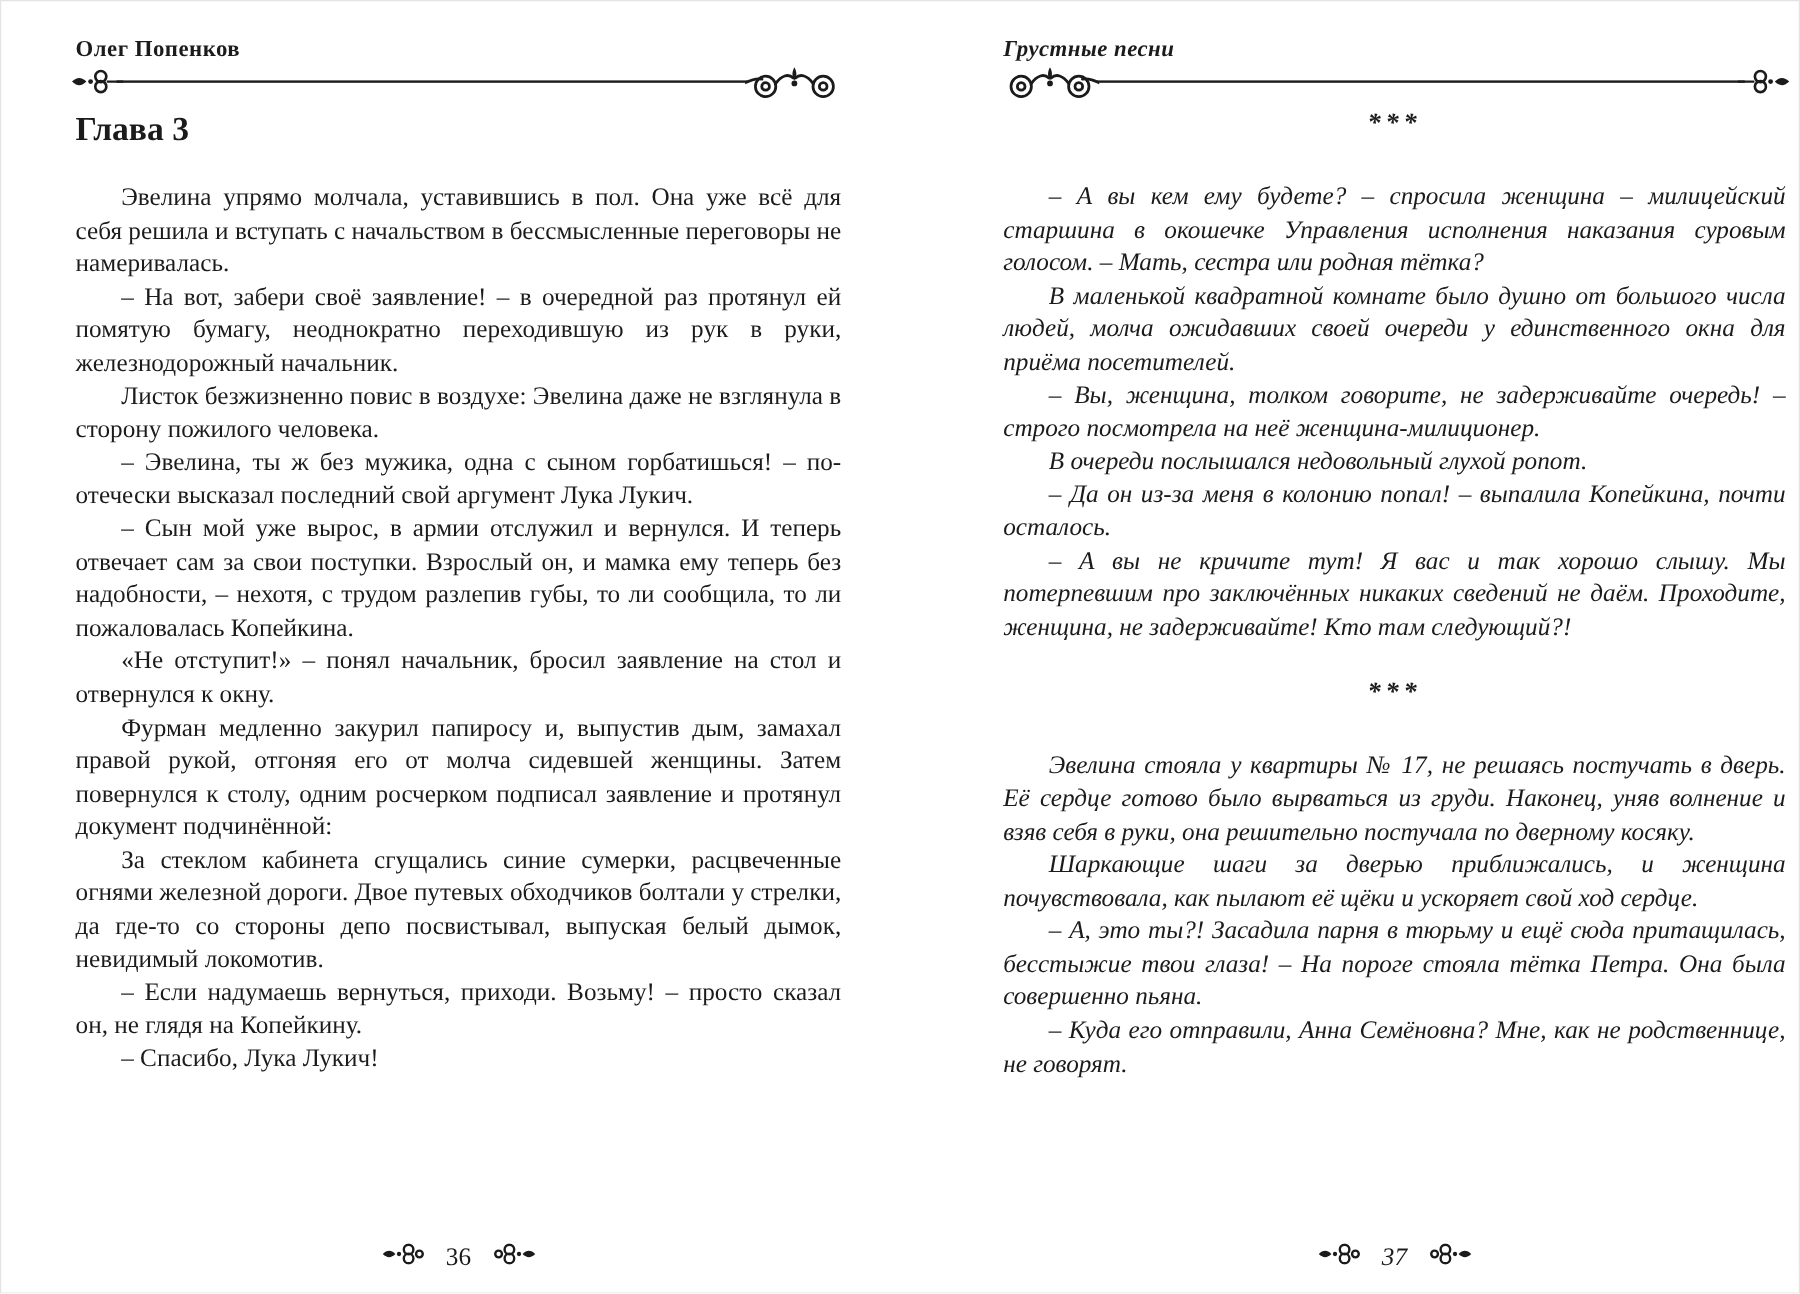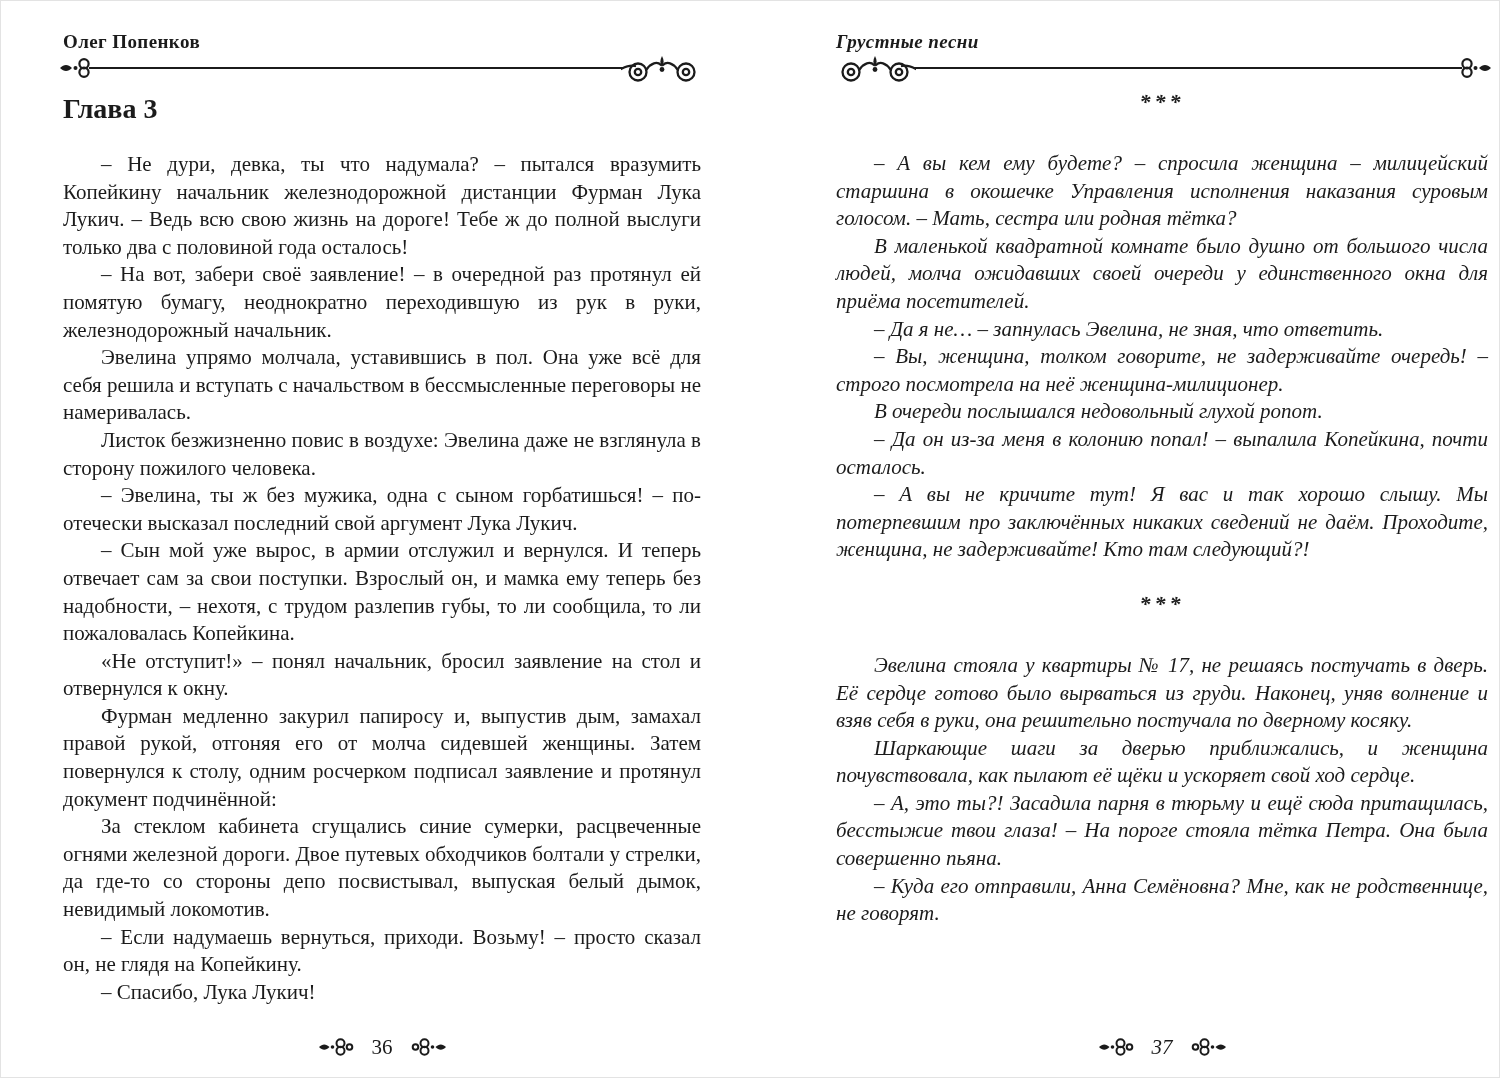--- a/index.html
+++ b/index.html
@@ -57,21 +57,21 @@
   .section-break {
     margin: 28px 0 36px;
     text-align: center;
     font-size: 22px; font-weight: bold;
     letter-spacing: 4px; line-height: 24px;
   }
   .blocks > .section-break:first-child { margin-top: 4px; }
 
   .page-footer {
     position: absolute; top: 1036px; left: 0; right: 0;
-    display: flex; justify-content: center; align-items: center;
+    display: flex; justify-content: center; 
     gap: 14px;
   }
   .page-number { font-size: 21px; line-height: 22px; }
   .orn-foot-right { transform: scaleX(-1); }
 </style>
 </head>
 <body>
 
 <div class="page" id="left-page">
   <div class="header-title">Олег Попенков</div>
@@ -100,23 +100,22 @@
         </g>
         <path d="M41 0 C38.8 4 38.8 7.5 41 11 C43.2 7.5 43.2 4 41 0 Z" fill="#1b1b1b"></path>
         <circle cx="41" cy="13.5" r="2.4" fill="#1b1b1b"></circle>
       </svg>
     </span>
   </div>
 
   <div class="page-body">
     <h2 class="chapter-heading">Глава 3</h2>
     <div class="blocks">
-        <p class="para">– Не дури, девка, ты что надумала? – пытался вразумить Копейкину начальник железнодорожной дистанции Фурман Лука Лукич. – Ведь всю свою жизнь на дороге! Тебе ж до полной выслуги только два с половиной года осталось!</p>
+        <p class="para">Эвелина упрямо молчала, уставившись в пол. Она уже всё для себя решила и вступать с начальством в бессмысленные переговоры не намеривалась.</p>
         <p class="para">– На вот, забери своё заявление! – в очередной раз протянул ей помятую бумагу, неоднократно переходившую из рук в руки, железнодорожный начальник.</p>
-        <p class="para">Эвелина упрямо молчала, уставившись в пол. Она уже всё для себя решила и вступать с начальством в бессмысленные переговоры не намеривалась.</p>
         <p class="para">Листок безжизненно повис в воздухе: Эвелина даже не взглянула в сторону пожилого человека.</p>
         <p class="para">– Эвелина, ты ж без мужика, одна с сыном горбатишься! – по-отечески высказал последний свой аргумент Лука Лукич.</p>
         <p class="para">– Сын мой уже вырос, в армии отслужил и вернулся. И теперь отвечает сам за свои поступки. Взрослый он, и мамка ему теперь без надобности, – нехотя, с трудом разлепив губы, то ли сообщила, то ли пожаловалась Копейкина.</p>
         <p class="para">«Не отступит!» – понял начальник, бросил заявление на стол и отвернулся к окну.</p>
         <p class="para">Фурман медленно закурил папиросу и, выпустив дым, замахал правой рукой, отгоняя его от молча сидевшей женщины. Затем повернулся к столу, одним росчерком подписал заявление и протянул документ подчинённой:</p>
         <p class="para">За стеклом кабинета сгущались синие сумерки, расцвеченные огнями железной дороги. Двое путевых обходчиков болтали у стрелки, да где-то со стороны депо посвистывал, выпуская белый дымок, невидимый локомотив.</p>
         <p class="para">– Если надумаешь вернуться, приходи. Возьму! – просто сказал он, не глядя на Копейкину.</p>
         <p class="para">– Спасибо, Лука Лукич!</p>
       </div>
   </div>
@@ -173,21 +172,20 @@
         <path d="M30 11 H44" stroke="#1b1b1b" stroke-width="2"></path>
       </svg>
     </span>
   </div>
 
   <div class="page-body">
     <div class="blocks">
         <p class="section-break">***</p>
         <p class="para">– А вы кем ему будете? – спросила женщина – милицейский старшина в окошечке Управления исполнения наказания суровым голосом. – Мать, сестра или родная тётка?</p>
         <p class="para">В маленькой квадратной комнате было душно от большого числа людей, молча ожидавших своей очереди у единственного окна для приёма посетителей.</p>
-        <p class="para">– Да я не… – запнулась Эвелина, не зная, что ответить.</p>
         <p class="para">– Вы, женщина, толком говорите, не задерживайте очередь! – строго посмотрела на неё женщина-милиционер.</p>
         <p class="para">В очереди послышался недовольный глухой ропот.</p>
         <p class="para">– Да он из-за меня в колонию попал! – выпалила Копейкина, почти осталось.</p>
         <p class="para">– А вы не кричите тут! Я вас и так хорошо слышу. Мы потерпевшим про заключённых никаких сведений не даём. Проходите, женщина, не задерживайте! Кто там следующий?!</p>
         <p class="section-break">***</p>
         <p class="para">Эвелина стояла у квартиры № 17, не решаясь постучать в дверь. Её сердце готово было вырваться из груди. Наконец, уняв волнение и взяв себя в руки, она решительно постучала по дверному косяку.</p>
         <p class="para">Шаркающие шаги за дверью приближались, и женщина почувствовала, как пылают её щёки и ускоряет свой ход сердце.</p>
         <p class="para">– А, это ты?! Засадила парня в тюрьму и ещё сюда притащилась, бесстыжие твои глаза! – На пороге стояла тётка Петра. Она была совершенно пьяна.</p>
         <p class="para">– Куда его отправили, Анна Семёновна? Мне, как не родственнице, не говорят.</p>
       </div>

